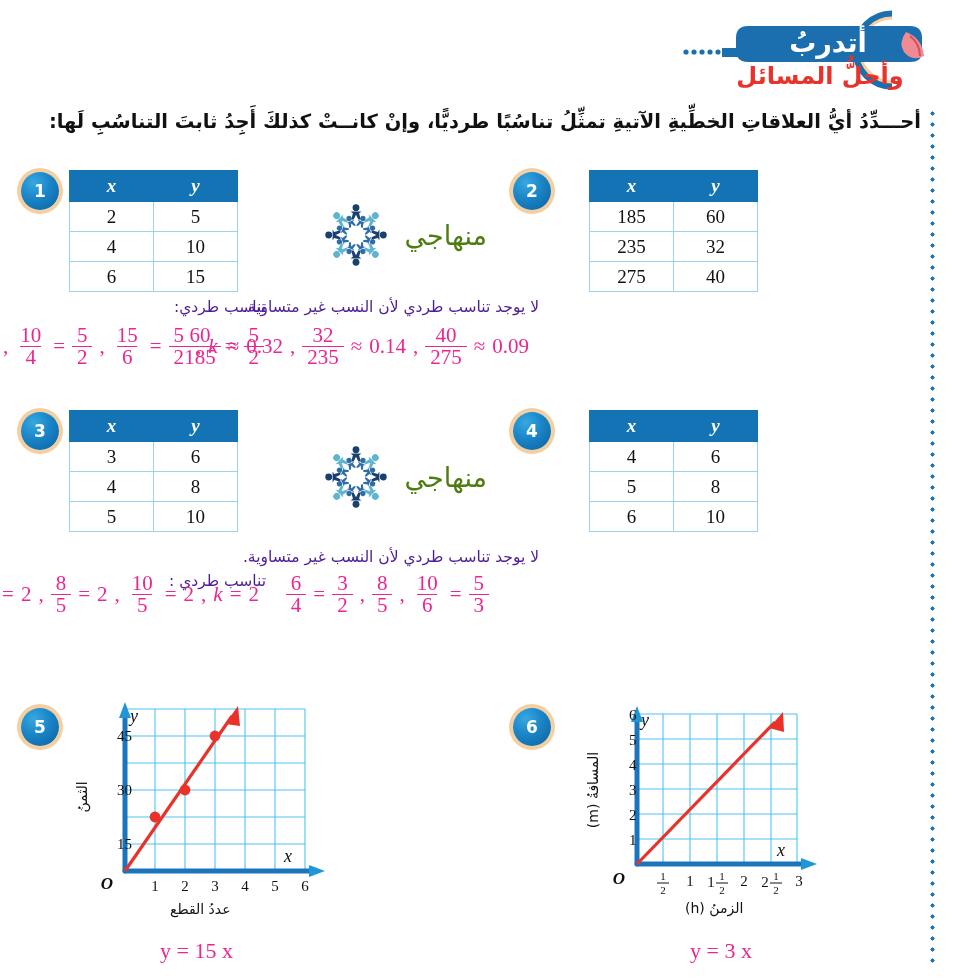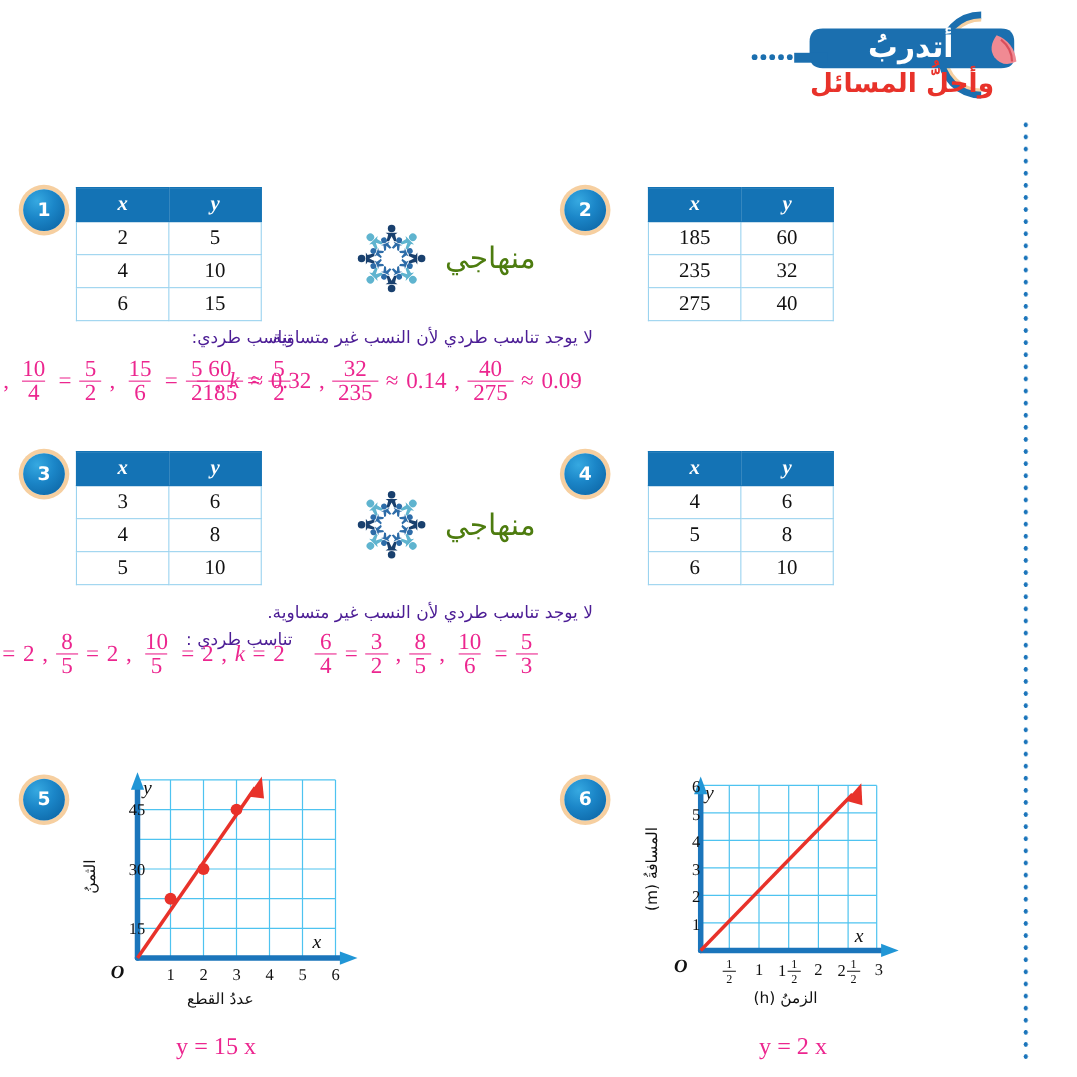--- a/index.html
+++ b/index.html
@@ -122,20 +122,21 @@
       </g>
       <g>
         <path d="M246 28 q16 6 18 24 q-12 6 -20 -4 q-6 -9 2 -20 Z" fill="#f08a93"></path>
         <path d="M250 32 q10 8 10 20" fill="none" stroke="#d94f5c" stroke-width="2"></path>
       </g>
       <text x="168" y="48" text-anchor="middle" font-family="DejaVu Sans, sans-serif" font-size="27" font-weight="bold" fill="#ffffff" direction="rtl">أتدربُ</text>
       <text x="160" y="80" text-anchor="middle" font-family="DejaVu Sans, sans-serif" font-size="24" font-weight="bold" fill="#e8322a" direction="rtl">وأحلُّ المسائل</text>
     </svg>
   </div>
 
+  <div class="instruction" id="instruction-main">أحـــدِّدُ أيُّ العلاقاتِ الخطِّيةِ الآتيةِ تمثِّلُ تناسُبًا طرديًّا، وإنْ كانــتْ كذلكَ أَجِدُ ثابتَ التناسُبِ لَها:</div>
 
   <div class="badge" style="top:172px;right:920px;">1</div>
   <table class="dtable" style="top:170px;right:741px;">
     <thead>
       <tr>
         <th class="w-col">x</th>
         <th class="w-col">y</th>
       </tr>
     </thead>
     <tbody>
@@ -524,15 +525,15 @@
       </g>
       <text x="224" y="192" text-anchor="middle" font-family="Liberation Serif, serif" font-size="15" fill="#111">3</text>
 
       <text x="74" y="32" font-family="Liberation Serif, serif" font-size="18" font-style="italic" fill="#111">y</text>
       <text x="210" y="162" font-family="Liberation Serif, serif" font-size="18" font-style="italic" fill="#111">x</text>
       <text x="50" y="190" font-family="Liberation Serif, serif" font-size="17" font-weight="bold" font-style="italic" fill="#111">O</text>
     </svg>
     <div class="glabel" style="top:206px;left:110px;">الزمنُ (h)</div>
     <div class="glabel vert" style="top:88px;left:-22px;width:80px;text-align:center;">المسافةُ (m)</div>
   </div>
-  <div class="eqn" style="top:938px;left:690px;">y = 2 x</div>
+  <div class="eqn" style="top:938px;left:690px;">y = 3 x</div>
 
 </div>
 
 </body></html>

